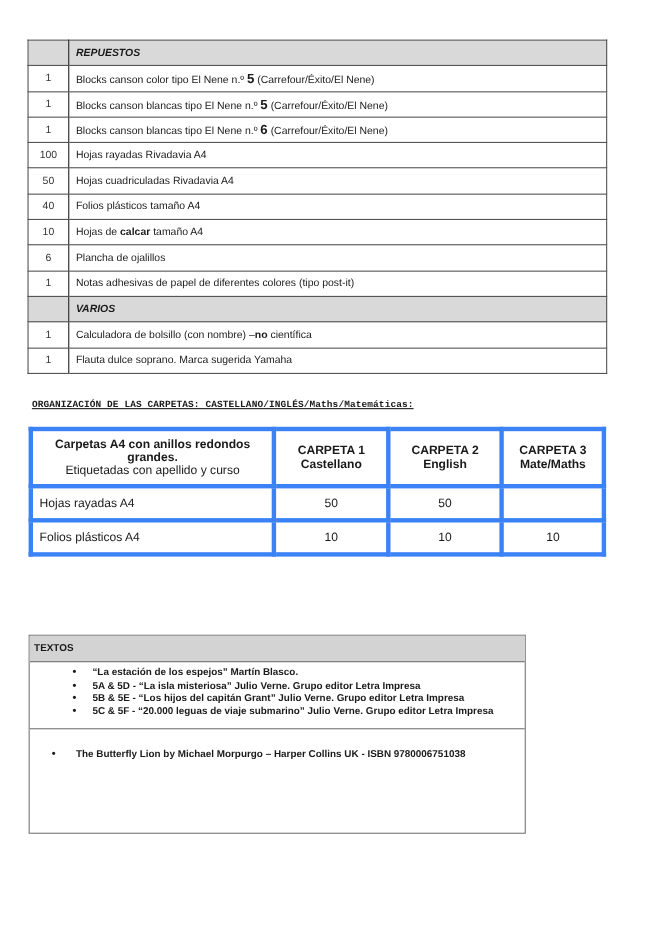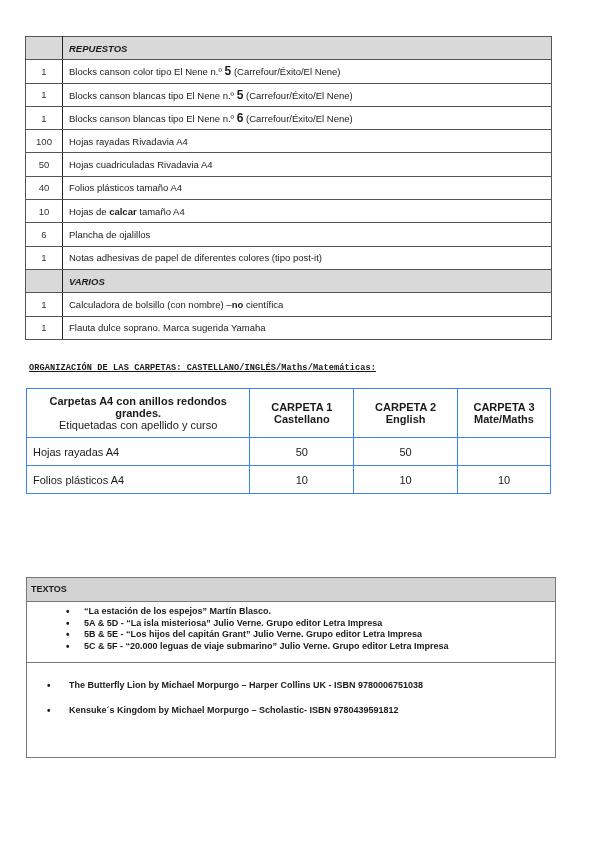--- a/index.html
+++ b/index.html
@@ -15,33 +15,33 @@
   .t1 .big { font-weight: bold; font-size: 12px; }
   .t1 b { font-weight: bold; }
 
   
   .org-heading { position: absolute; left: 29px; top: 363px; font-size: 8.6px;
                  font-weight: bold; text-decoration: underline; letter-spacing: 0.1px; font-family: Liberation Mono, monospace; }
 
   
   .t2 { position: absolute; left: 26px; top: 388px; width: 525px;
         border-collapse: collapse; font-size: 11px; }
-  .t2 td, .t2 th { border: 1px solid #3b82f6; padding: 0 6px; }
+  .t2 td, .t2 th { border: 4px solid #3b82f6; padding: 0 6px; }
   .t2 th { height: 48px; font-weight: bold; text-align: center; font-size: 11px; line-height: 12px; }
   .t2 th .sub { font-weight: normal; display: block; }
   .t2 th .sub2 { display: block; }
   .t2 td { height: 27px; }
   .t2 td.num { text-align: center; }
   .t2 col.c0 { width: 224px; }
   .t2 col.c1 { width: 104px; }
   .t2 col.c2 { width: 104px; }
   .t2 col.c3 { width: 93px; }
 
   
-  .textos { position: absolute; left: 26px; top: 577px; width: 530px; height: 181px;
+  .textos { position: absolute; left: 26px; top: 577px; width: 452px; height: 181px;
             border: 1.5px solid #777; box-sizing: border-box; font-size: 9px; }
   .textos .hdr { height: 23px; background: #d3d3d3; border-bottom: 1.5px solid #777;
                  font-weight: bold; padding-left: 4px; line-height: 23px; font-size: 9px; }
   .textos .row { border-bottom: 1.5px solid #777; box-sizing: border-box; }
   .textos .row1 { height: 25px; }
   .textos .row2 { height: 61px; }
   .textos .row3 { height: 70px; border-bottom: none; }
   .textos ul { margin: 0; list-style: none; padding: 0; }
   .textos li { position: relative; font-weight: bold; }
   .textos li::before { content: "\2022"; position: absolute; left: -22px; font-size: 10px; }
@@ -162,16 +162,15 @@
     <ul>
       <li>“La estación de los espejos” Martín Blasco.</li>
       <li>5A &amp; 5D - “La isla misteriosa” Julio Verne.  Grupo editor Letra Impresa</li>
       <li>5B &amp; 5E - “Los hijos del capitán Grant” Julio Verne.  Grupo editor Letra Impresa</li>
       <li>5C &amp; 5F -  “20.000 leguas de viaje submarino” Julio Verne.  Grupo editor Letra Impresa</li>
     </ul>
   </div>
   <div class="row row3">
     <ul>
       <li>The Butterfly Lion by Michael Morpurgo – Harper Collins UK - ISBN 9780006751038</li>
-      <li>Kensuke´s Kingdom by Michael Morpurgo – Scholastic-  ISBN 9780439591812</li>
     </ul>
   </div>
 </div>
 
 </body></html>

